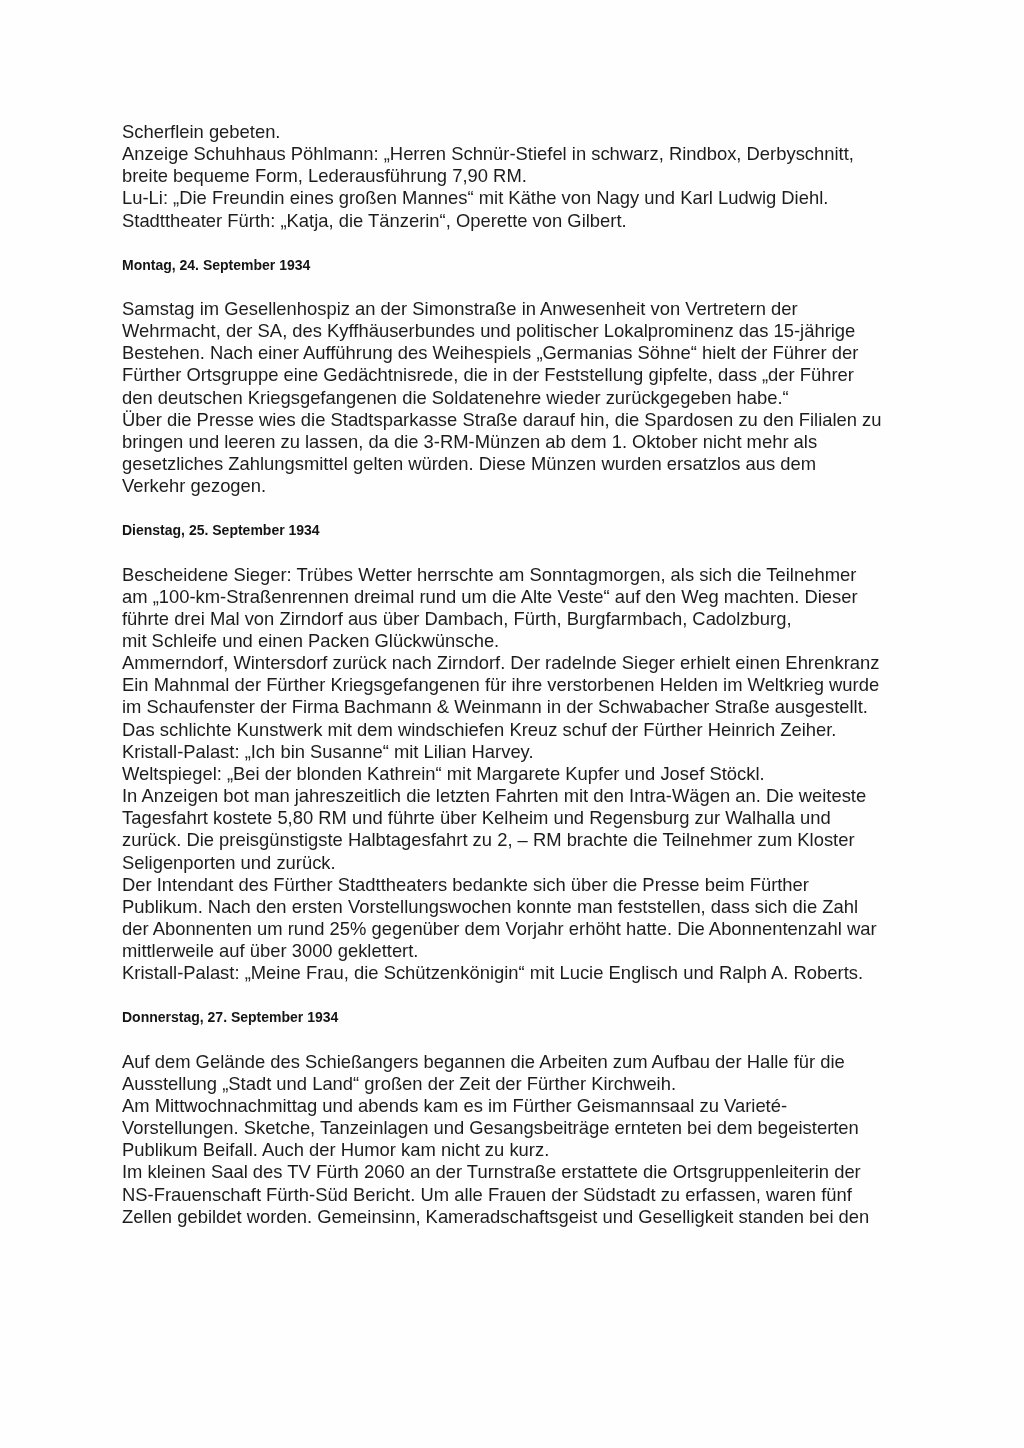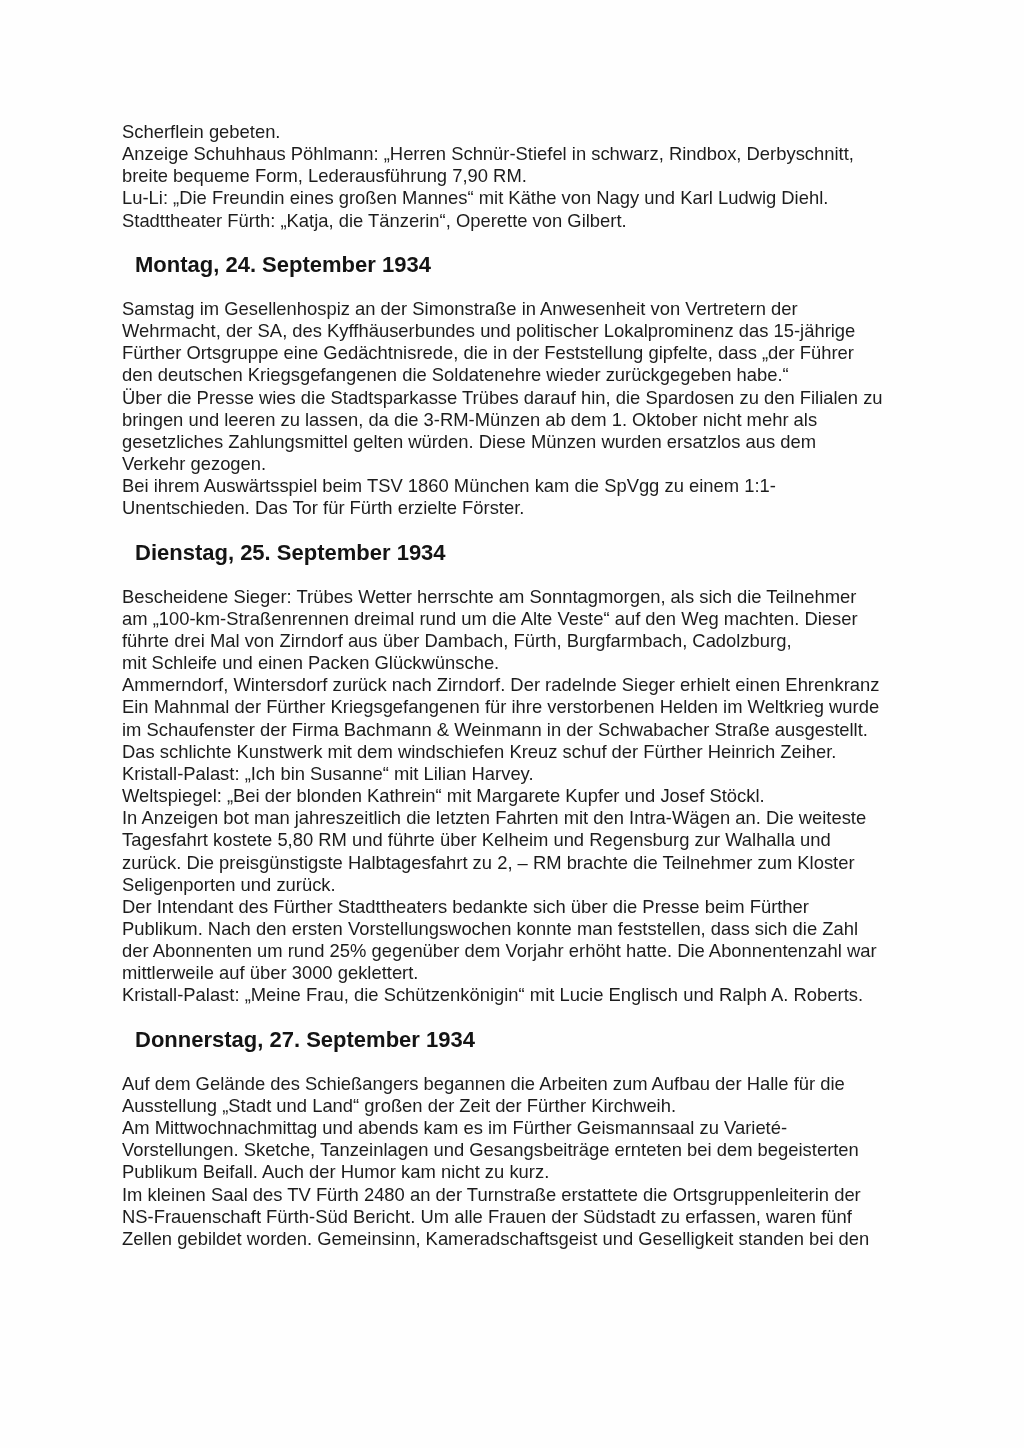--- a/index.html
+++ b/index.html
@@ -26,24 +26,24 @@
     -webkit-font-smoothing: antialiased;
   }
   .para {
     margin: 0;
     padding: 0;
   }
   .line {
     white-space: nowrap;
   }
   .heading {
-    font-size: 22px;
+    font-size: 14px;
     font-weight: bold;
     line-height: 22.15px;
-    margin: 22px 13px;
+    margin: 22px 0;
     color: #141414;
   }
 </style>
 </head>
 <body>
 
 <div class="page">
   <div class="content">
 
     <div class="para">
@@ -51,32 +51,29 @@
         <div class="line">Anzeige Schuhhaus Pöhlmann: „Herren Schnür-Stiefel in schwarz, Rindbox, Derbyschnitt,</div>
         <div class="line">breite bequeme Form, Lederausführung 7,90 RM.</div>
         <div class="line">Lu-Li: „Die Freundin eines großen Mannes“ mit Käthe von Nagy und Karl Ludwig Diehl.</div>
         <div class="line">Stadttheater Fürth: „Katja, die Tänzerin“, Operette von Gilbert.</div>
       </div>
 
     <h2 class="heading">Montag, 24. September 1934</h2>
     <div class="para">
         <div class="line">Samstag im Gesellenhospiz an der Simonstraße in Anwesenheit von Vertretern der</div>
         <div class="line">Wehrmacht, der SA, des Kyffhäuserbundes und politischer Lokalprominenz das 15-jährige</div>
+        <div class="line">Bestehen. Nach einer Aufführung des Weihespiels „Germanias Söhne“ hielt der Führer der</div>
         <div class="line">Fürther Ortsgruppe eine Gedächtnisrede, die in der Feststellung gipfelte, dass „der Führer</div>
         <div class="line">den deutschen Kriegsgefangenen die Soldatenehre wieder zurückgegeben habe.“</div>
       </div>
     <div class="para">
-        <div class="line">Über die Presse wies die Stadtsparkasse Trübes darauf hin, die Spardosen zu den Filialen zu</div>
+        <div class="line">Über die Presse wies die Stadtsparkasse Straße darauf hin, die Spardosen zu den Filialen zu</div>
         <div class="line">bringen und leeren zu lassen, da die 3-RM-Münzen ab dem 1. Oktober nicht mehr als</div>
         <div class="line">gesetzliches Zahlungsmittel gelten würden. Diese Münzen wurden ersatzlos aus dem</div>
         <div class="line">Verkehr gezogen.</div>
-      </div>
-    <div class="para">
-        <div class="line">Bei ihrem Auswärtsspiel beim TSV 1860 München kam die SpVgg zu einem 1:1-</div>
-        <div class="line">Unentschieden. Das Tor für Fürth erzielte Förster.</div>
       </div>
 
     <h2 class="heading">Dienstag, 25. September 1934</h2>
     <div class="para">
         <div class="line">Bescheidene Sieger: Trübes Wetter herrschte am Sonntagmorgen, als sich die Teilnehmer</div>
         <div class="line">am „100-km-Straßenrennen dreimal rund um die Alte Veste“ auf den Weg machten. Dieser</div>
         <div class="line">führte drei Mal von Zirndorf aus über Dambach, Fürth, Burgfarmbach, Cadolzburg,</div>
         <div class="line">mit Schleife und einen Packen Glückwünsche.</div>
         <div class="line">Ammerndorf, Wintersdorf zurück nach Zirndorf. Der radelnde Sieger erhielt einen Ehrenkranz</div>
       </div>
@@ -112,19 +109,19 @@
     <div class="para">
         <div class="line">Auf dem Gelände des Schießangers begannen die Arbeiten zum Aufbau der Halle für die</div>
         <div class="line">Ausstellung „Stadt und Land“ großen der Zeit der Fürther Kirchweih.</div>
       </div>
     <div class="para">
         <div class="line">Am Mittwochnachmittag und abends kam es im Fürther Geismannsaal zu Varieté-</div>
         <div class="line">Vorstellungen. Sketche, Tanzeinlagen und Gesangsbeiträge ernteten bei dem begeisterten</div>
         <div class="line">Publikum Beifall. Auch der Humor kam nicht zu kurz.</div>
       </div>
     <div class="para">
-        <div class="line">Im kleinen Saal des TV Fürth 2480 an der Turnstraße erstattete die Ortsgruppenleiterin der</div>
+        <div class="line">Im kleinen Saal des TV Fürth 2060 an der Turnstraße erstattete die Ortsgruppenleiterin der</div>
         <div class="line">NS-Frauenschaft Fürth-Süd Bericht. Um alle Frauen der Südstadt zu erfassen, waren fünf</div>
         <div class="line">Zellen gebildet worden. Gemeinsinn, Kameradschaftsgeist und Geselligkeit standen bei den</div>
       </div>
 
   </div>
 </div>
 
 </body></html>

